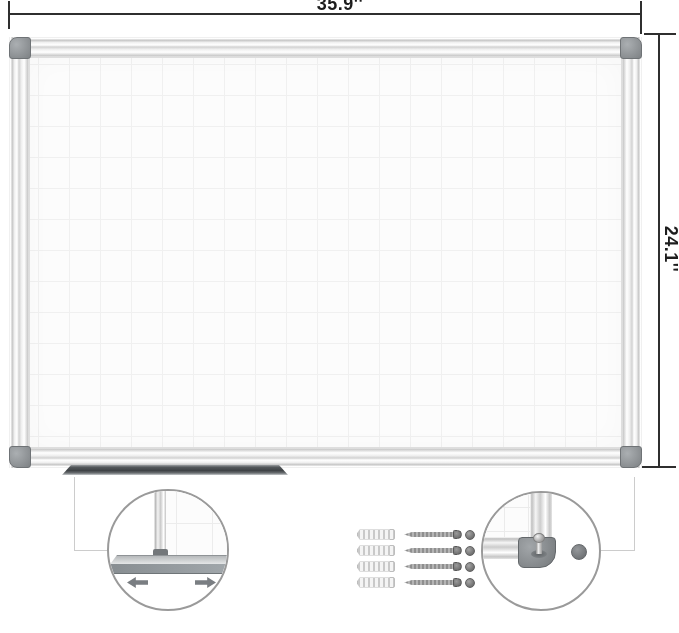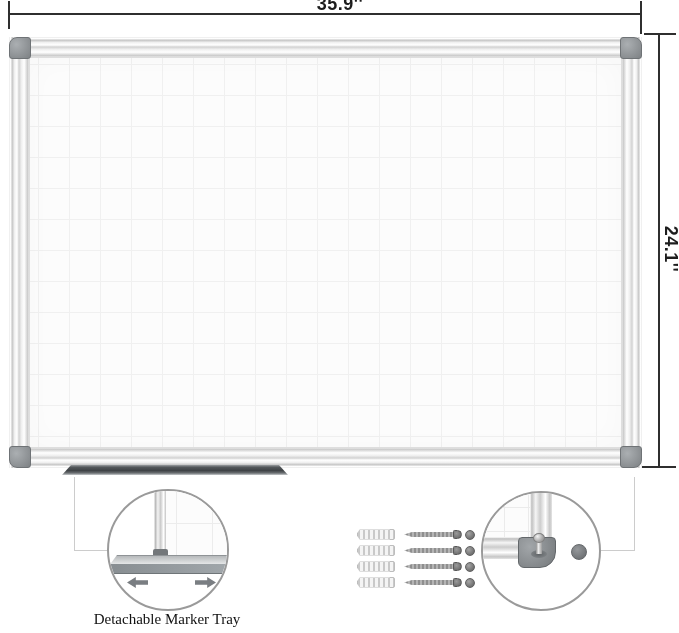--- a/index.html
+++ b/index.html
@@ -191,21 +191,20 @@
     <div class="abs ct-frame-v"></div>
     <div class="abs ct-junction"></div>
     <div class="abs ct-tray">
       <div class="abs ct-tray-top"></div>
       <div class="abs ct-tray-front"></div>
     </div>
     <div class="abs ct-arrow ct-arrow-left"></div>
     <div class="abs ct-arrow ct-arrow-right"></div>
   </div>
 
-  <div class="abs tray-caption">Detachable Marker Tray</div>
 
   <div class="abs anchor" style="top:529px"></div>
   <div class="abs anchor" style="top:545px"></div>
   <div class="abs anchor" style="top:561px"></div>
   <div class="abs anchor" style="top:577px"></div>
 
   <div class="abs screw-shaft" style="top:532px"></div>
   <div class="abs screw-shaft" style="top:548px"></div>
   <div class="abs screw-shaft" style="top:564px"></div>
   <div class="abs screw-shaft" style="top:580px"></div>

